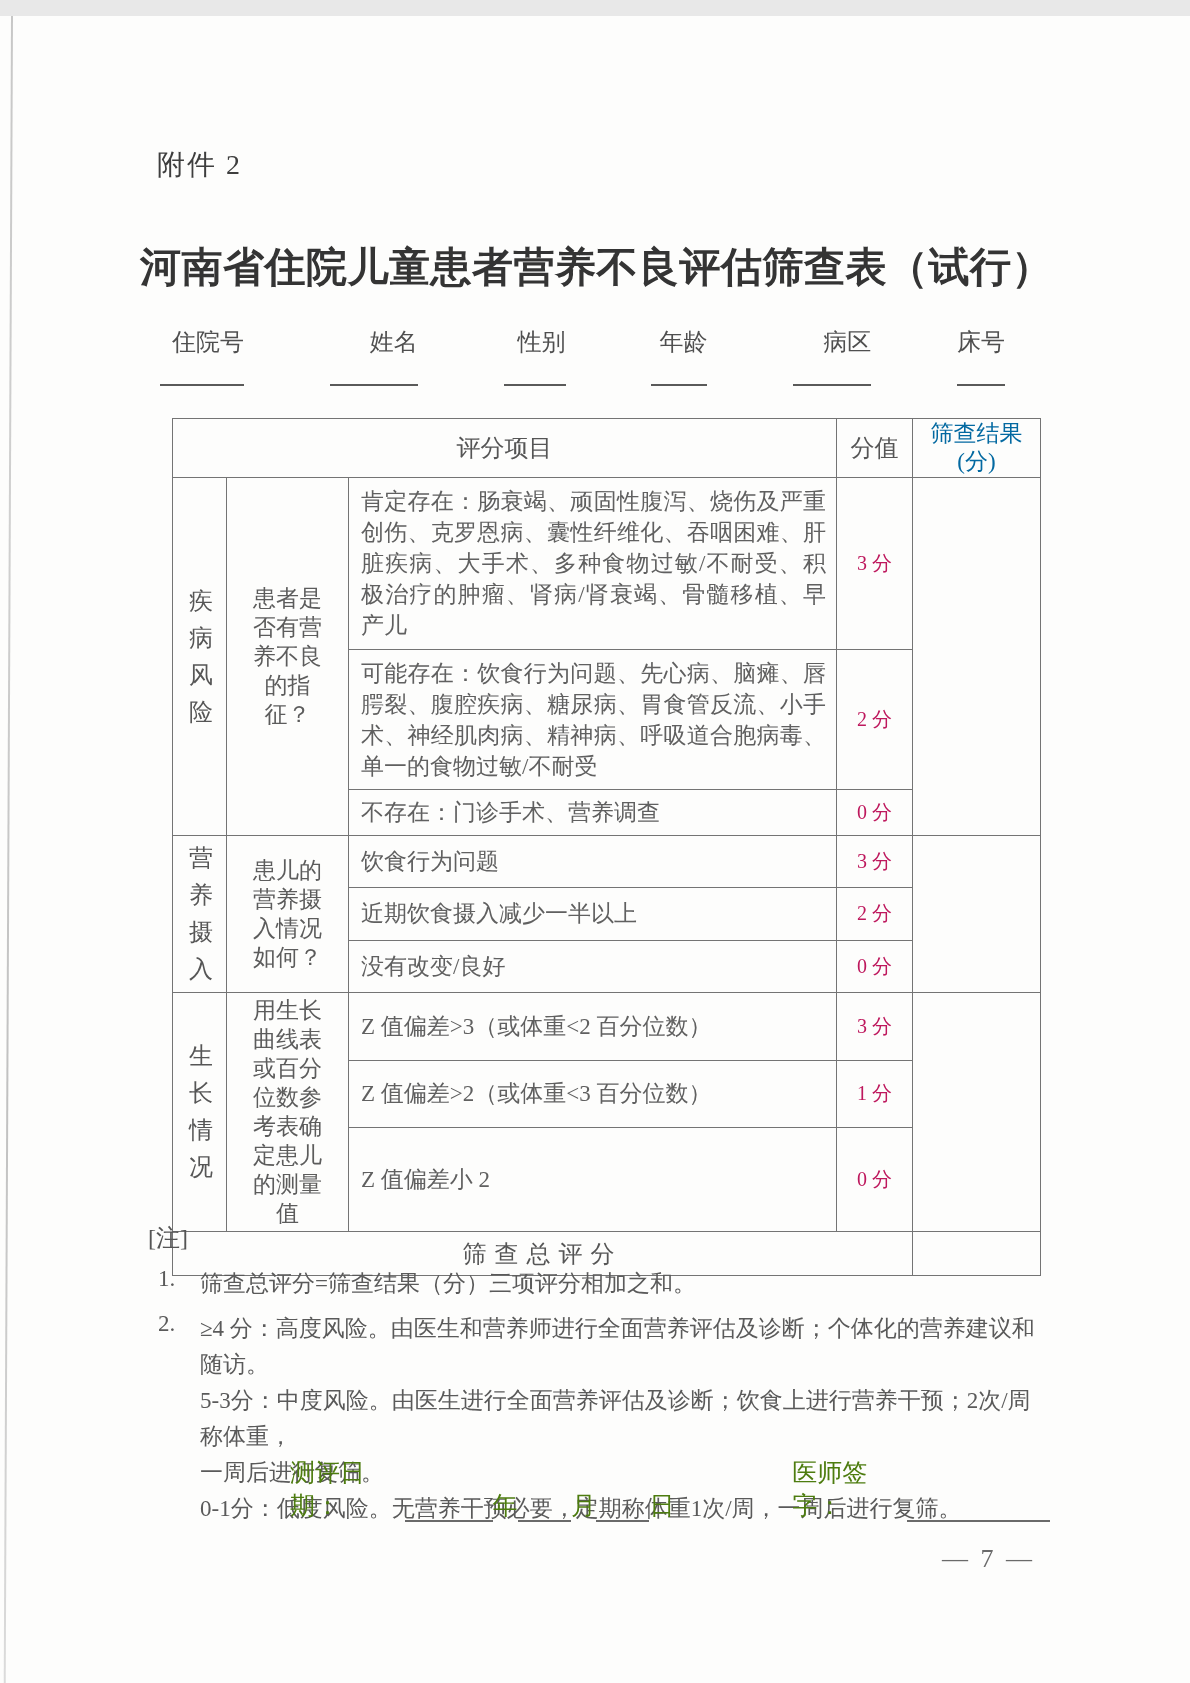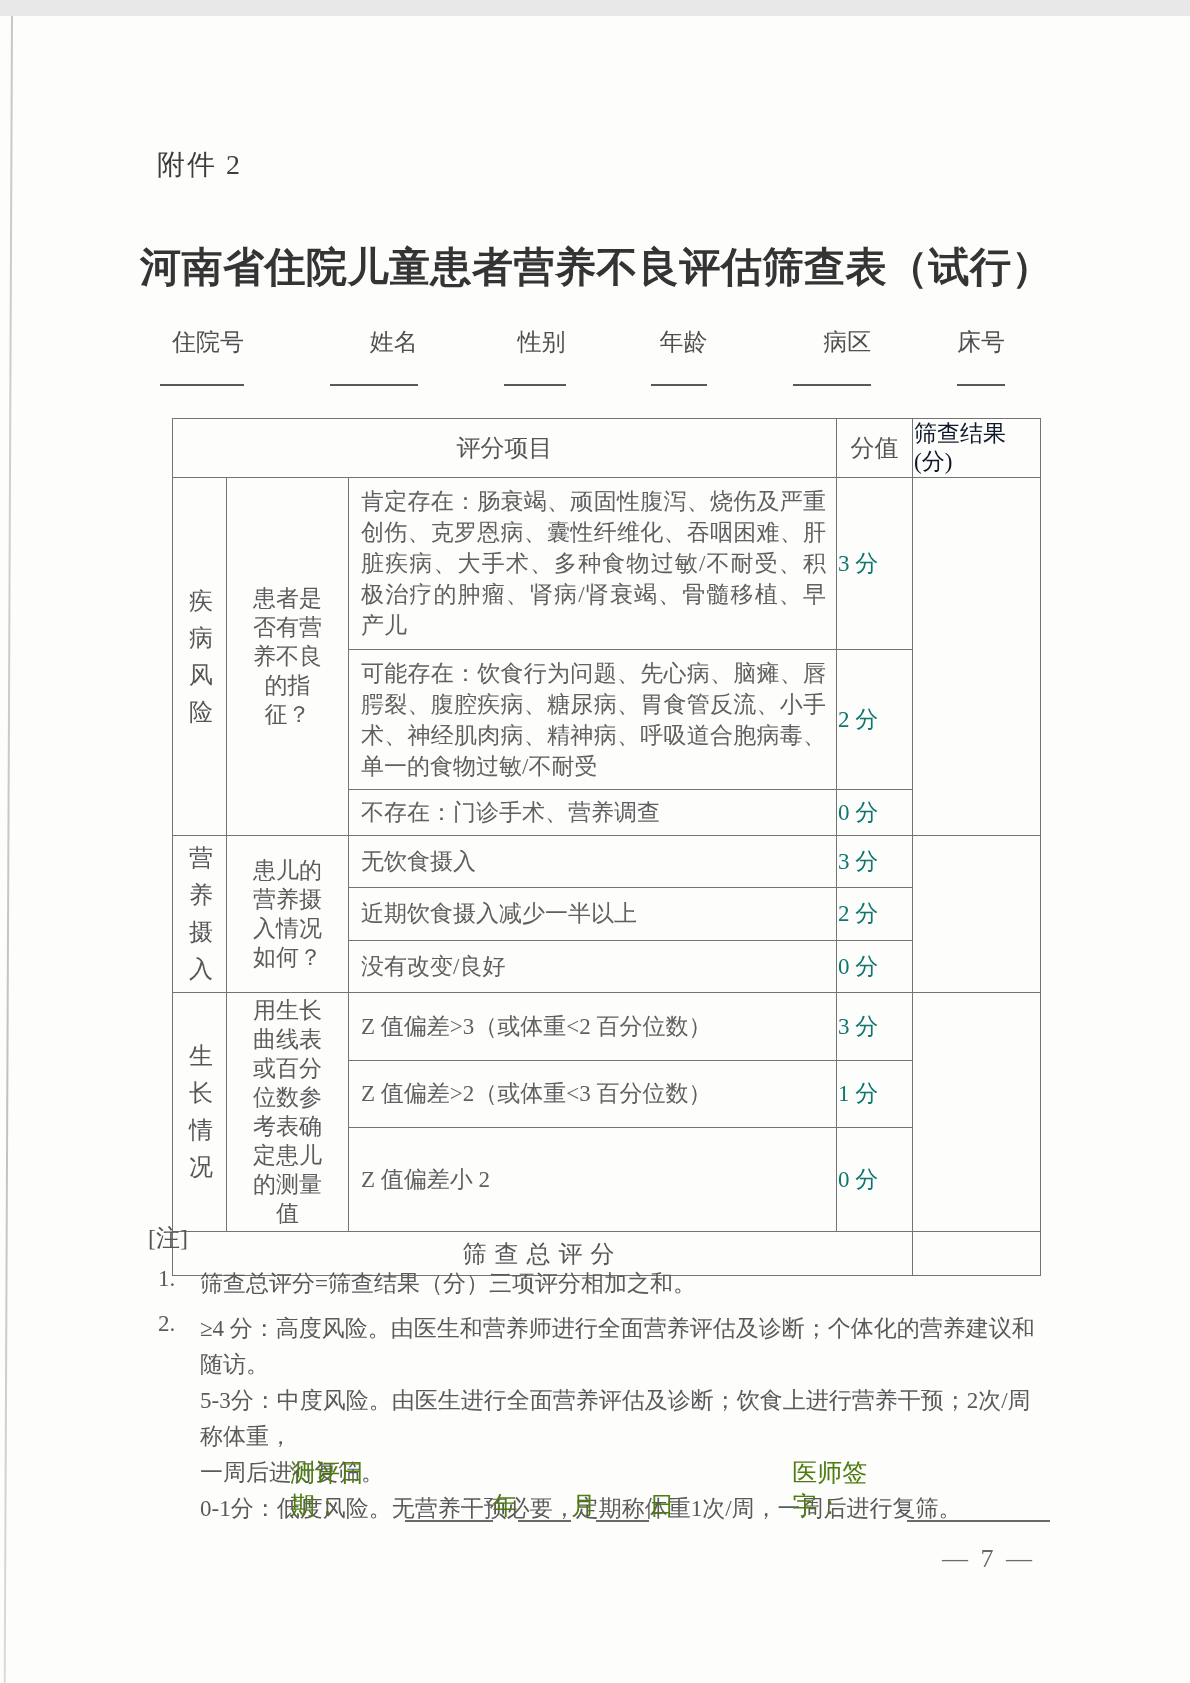--- a/index.html
+++ b/index.html
@@ -31,34 +31,34 @@
     font-size:24px;color:#4f4f4f;
   }
   .field{display:flex;align-items:flex-end;flex-direction:column;}
   .blank{display:inline-block;border-bottom:2px solid #5a5a5a;height:26px;}
   .w84{width:84px}.w88{width:88px}.w62{width:62px}.w56{width:56px}.w78{width:78px}.w48{width:48px}
   
   .table-wrap{position:absolute;left:172px;top:402px;}
   table{border-collapse:collapse;table-layout:fixed;width:868px;}
   td{border:1.5px solid #747474;vertical-align:middle;overflow:hidden;}
   .th{font-size:24px;color:#555555;text-align:center;}
-  .th-result{font-size:23px;line-height:28px;color:#0f172a;}
+  .th-result{font-size:23px;line-height:28px;color:#0369a1;text-align:center;}
   .cell-cat{
     font-size:24px;line-height:37px;color:#565656;text-align:center;
     word-break:break-all;padding:4px 16px;letter-spacing:0;
   }
   .cell-q{
     font-size:23px;line-height:29px;color:#5c5c5c;text-align:center;
     word-break:break-all;padding:3px 17px;
   }
   .cell-item{
     font-size:23px;line-height:31px;color:#606060;
     padding:5px 10px 5px 12px;text-align:justify;text-align-last:left;
   }
-  .cell-score{font-size:23px;color:#0f766e;text-align:left;}
+  .cell-score{font-size:20px;color:#be185d;text-align:center;}
   .cell-total{font-size:24px;color:#565656;text-align:center;letter-spacing:8px;}
   
   .notes{position:absolute;left:148px;top:1206px;width:900px;font-size:23px;color:#5a5a5a;}
   .note-hdr{font-size:24px;color:#555555;margin-bottom:12px;}
   .note-row{display:flex;margin-bottom:9px;}
   .note-num{width:42px;flex:none;padding-left:10px;}
   .note-body{flex:1;line-height:36px;}
   .note-line{line-height:36px;}
   
   .footer-line{
@@ -139,21 +139,21 @@
         <td class="cell-score">2 分</td>
       </tr>
       <tr style="height:46px">
         <td class="cell-item">不存在：门诊手术、营养调查</td>
         <td class="cell-score">0 分</td>
       </tr>
 
       <tr style="height:52px">
         <td rowspan="3" class="cell-cat">营养摄入</td>
         <td rowspan="3" class="cell-q">患儿的营养摄入情况如何？</td>
-        <td class="cell-item">无饮食摄入</td>
+        <td class="cell-item">饮食行为问题</td>
         <td class="cell-score">3 分</td>
         <td rowspan="3"></td>
       </tr>
       <tr style="height:52px">
         <td class="cell-item">近期饮食摄入减少一半以上</td>
         <td class="cell-score">2 分</td>
       </tr>
       <tr style="height:52px">
         <td class="cell-item">没有改变/良好</td>
         <td class="cell-score">0 分</td>

